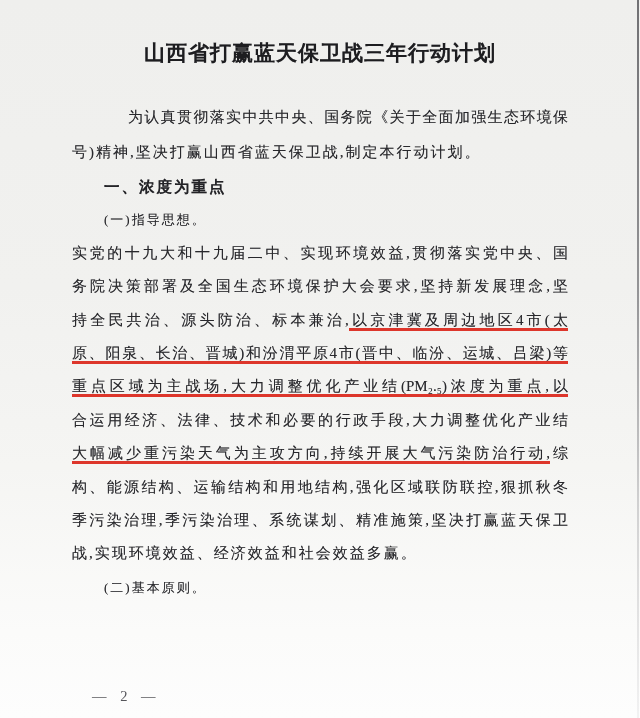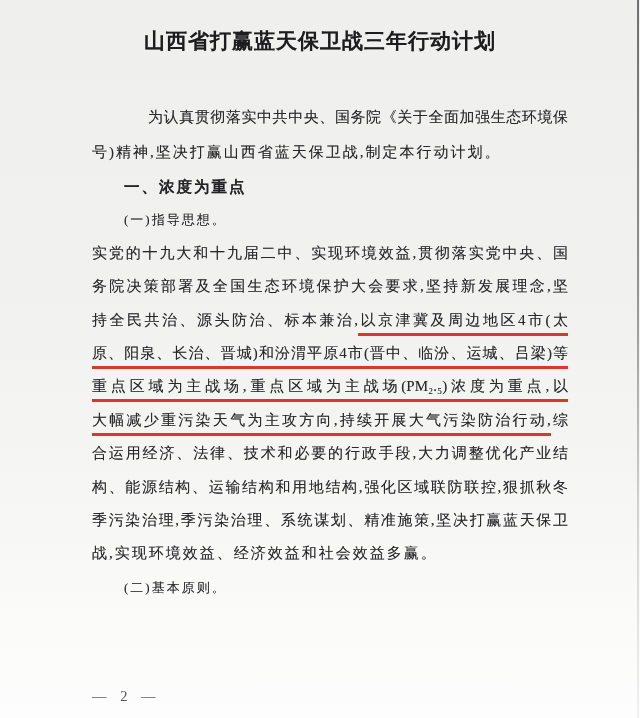--- a/index.html
+++ b/index.html
@@ -7,21 +7,21 @@
     position: relative;
     width: 640px;
     height: 718px;
     overflow: hidden;
     background: linear-gradient(180deg, #efefed 0%, #f1f1ef 40%, #f5f5f3 65%, #fbfbfa 88%, #fdfdfd 100%);
     font-family: "Liberation Serif", "DejaVu Serif", serif;
   }
   .title {
     position: absolute;
     left: 0; right: 0; top: 27px;
-    margin: 0;
+    margin: 12px;
     text-align: center;
     font-size: 21px;
     font-weight: bold;
     letter-spacing: 1px;
     color: #1d1d20;
     text-shadow: 0 0 0.6px rgba(30,30,35,0.45);
   }
   .doc-body {
     position: absolute;
     left: 72px;
@@ -29,38 +29,36 @@
     width: 496px;
     font-size: 15px;
     color: #28282c;
     text-shadow: 0 0 0.6px rgba(40,40,45,0.4);
   }
   .line {
     line-height: 33.4px;
     height: 33.4px;
     text-align: justify;
     overflow: visible;
-    margin-left: 20px;
   }
   .line.p1 { line-height: 35px; height: 35px; }
   .line.just { text-align-last: justify; }
   .line:not(.just) { letter-spacing: 2px; }
   .ind-first  { text-indent: 38px; }
   .ind-large  { text-indent: 56px; }
   .ind-head   { text-indent: 32px; }
   .role-h {
     font-family: "Liberation Sans", "DejaVu Sans", sans-serif;
     font-weight: bold;
     font-size: 15.5px;
     color: #232327;
   }
   .role-sub { font-size: 13px; }
   .redline {
     border-bottom: 3px solid #dd362b;
-    padding-bottom: 5px;
   }
   .pagenum {
     position: absolute;
     left: 92px;
     top: 688px;
     font-size: 14.5px;
     letter-spacing: 5px;
     color: #55555a;
   }
   .scan-edge {
@@ -83,23 +81,23 @@
   <h1 class="title">山西省打赢蓝天保卫战三年行动计划</h1>
   <div class="doc-body">
       <div class="line p1 just ind-large"><span>为认真贯彻落实中共中央、国务院《关于全面加强生态环境保</span></div>
       <div class="line p1"><span>号)精神,坚决打赢山西省蓝天保卫战,制定本行动计划。</span></div>
       <div class="line role-h ind-head"><span>一、浓度为重点</span></div>
       <div class="line role-sub ind-head"><span>(一)指导思想。</span></div>
       <div class="line just"><span>实党的十九大和十九届二中、实现环境效益,贯彻落实党中央、国</span></div>
       <div class="line just"><span>务院决策部署及全国生态环境保护大会要求,坚持新发展理念,坚</span></div>
       <div class="line just"><span>持全民共治、源头防治、标本兼治,</span><span class="redline">以京津冀及周边地区4市(太</span></div>
       <div class="line just"><span class="redline">原、阳泉、长治、晋城)和汾渭平原4市(晋中、临汾、运城、吕梁)等</span></div>
-      <div class="line just"><span class="redline">重点区域为主战场,重点区域为主战场(PM₂.₅)浓度为重点,以</span></div>
+      <div class="line just"><span class="redline">重点区域为主战场,大力调整优化产业结(PM₂.₅)浓度为重点,以</span></div>
+      <div class="line just"><span>合运用经济、法律、技术和必要的行政手段,大力调整优化产业结</span></div>
       <div class="line just"><span class="redline">大幅减少重污染天气为主攻方向,持续开展大气污染防治行动,</span><span>综</span></div>
-      <div class="line just"><span>合运用经济、法律、技术和必要的行政手段,大力调整优化产业结</span></div>
       <div class="line just"><span>构、能源结构、运输结构和用地结构,强化区域联防联控,狠抓秋冬</span></div>
       <div class="line just"><span>季污染治理,季污染治理、系统谋划、精准施策,坚决打赢蓝天保卫</span></div>
       <div class="line"><span>战,实现环境效益、经济效益和社会效益多赢。</span></div>
       <div class="line role-sub ind-head"><span>(二)基本原则。</span></div>
     </div>
   <div class="pagenum">— 2 —</div>
   <div class="scan-edge"></div>
 </div>
 
 </body></html>

